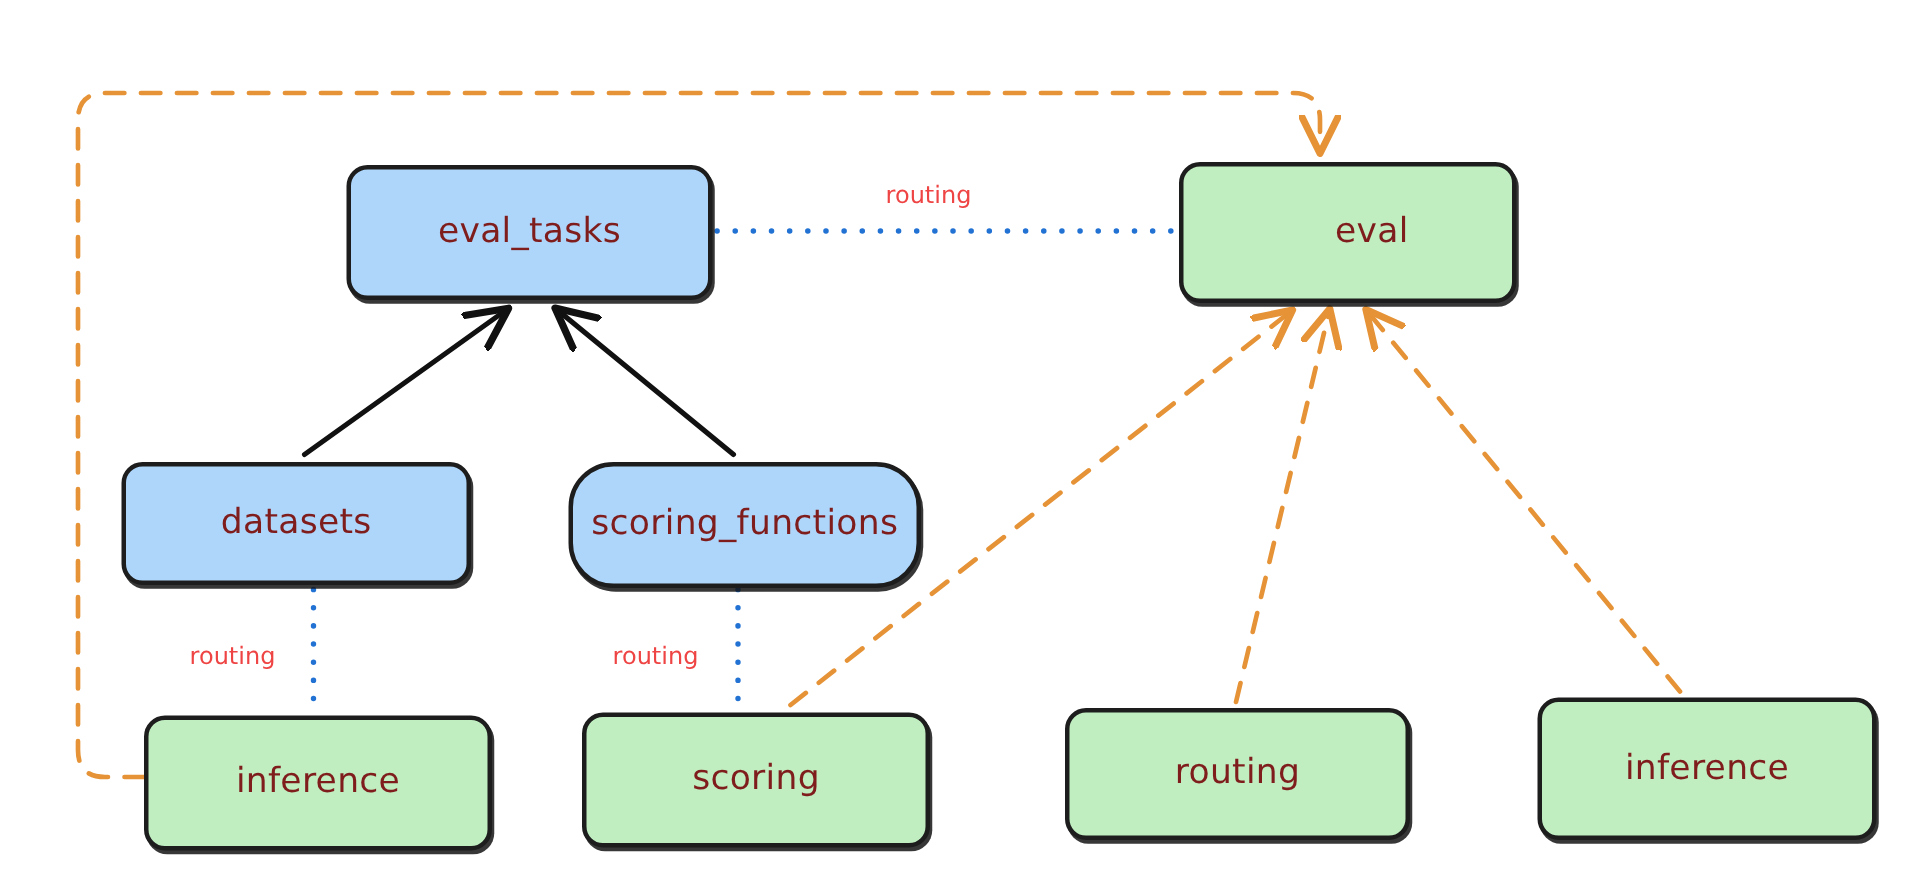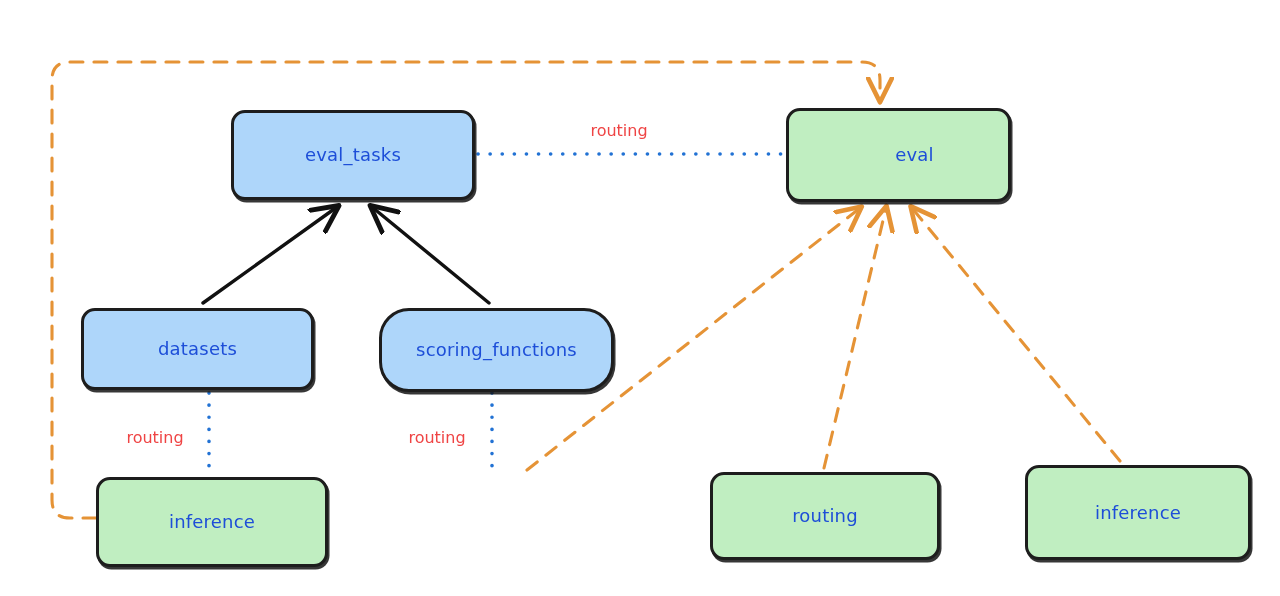--- a/index.html
+++ b/index.html
@@ -31,22 +31,22 @@
   .node {
     position: absolute;
     box-sizing: border-box;
     display: flex;
     align-items: center;
     justify-content: center;
     border: 3px solid #1d1d1d;
     border-radius: 14px;
     text-align: center;
     line-height: 1.1;
-    color: #1d4ed8;
-    font-size: 18px;
+    color: #7f1d1d;
+    font-size: 23px;
     letter-spacing: 0.2px;
     font-family: "DejaVu Sans", sans-serif;
     box-shadow: 1.5px 2.5px 0 rgba(20,20,20,0.85);
   }
   .node-api {
     background: #aed6fa;
   }
   .node-provider {
     background: #c0eec1;
   }
@@ -112,20 +112,23 @@
   </div>
 
   <div class="node node-api" style="left:379px; top:308px; width:235px; height:84px;border-radius:30px;">
     <span class="node-label">scoring_functions</span>
   </div>
 
   <div class="node node-provider" style="left:96px; top:477px; width:232px; height:90px;">
     <span class="node-label">inference</span>
   </div>
 
+  <div class="node node-provider" style="left:388px; top:475px; width:232px; height:90px;">
+    <span class="node-label">scoring</span>
+  </div>
 
   <div class="node node-provider" style="left:710px; top:472px; width:230px; height:88px;">
     <span class="node-label">routing</span>
   </div>
 
   <div class="node node-provider" style="left:1025px; top:465px; width:226px; height:95px;">
     <span class="node-label">inference</span>
   </div>
 
   <span class="edge-label" style="left:619px; top:130px;">routing</span>

